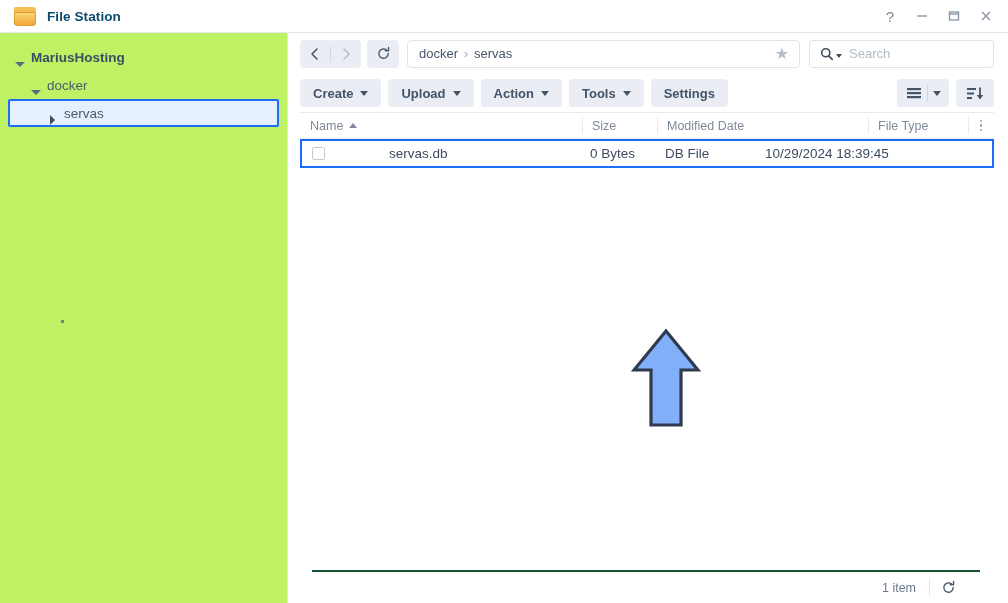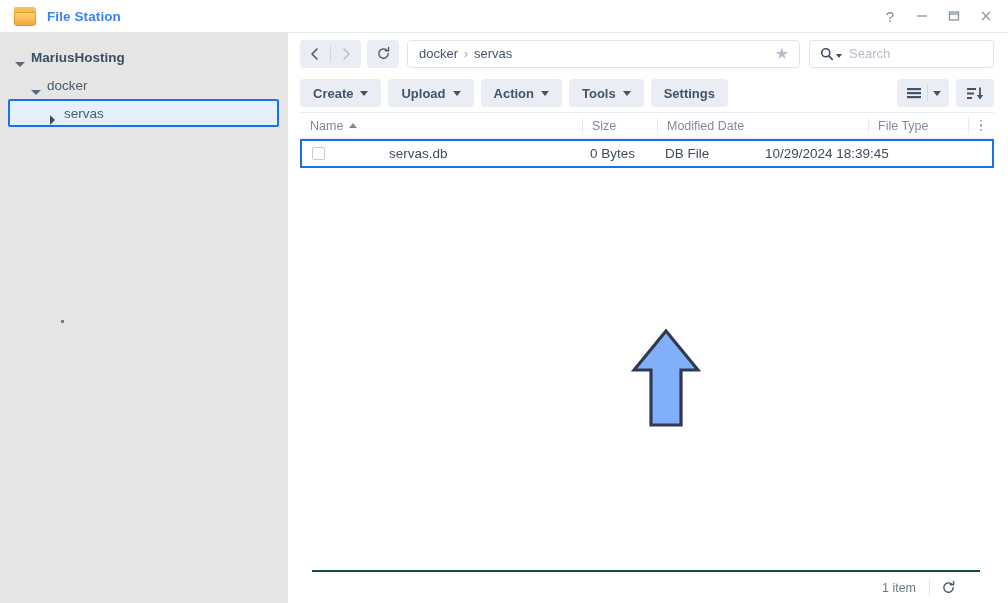--- a/index.html
+++ b/index.html
@@ -54,21 +54,21 @@
   .app-icon .folder-front {
     position: absolute; left: 0; top: 5px;
     width: 22px; height: 14px;
     background: linear-gradient(#fbd570, #f2a73c);
     border-radius: 1px 2px 3px 3px;
     border: 1px solid #e49b2e;
   }
   .app-title {
     font-size: 13.5px;
     font-weight: bold;
-    color: #3b82f6;
+    color: #0c4a6e;
     letter-spacing: 0.1px;
   }
   .win-controls {
     margin-left: auto;
     display: flex;
     align-items: center;
     gap: 0px;
   }
   .win-btn {
     width: 32px; height: 30px;
@@ -86,21 +86,21 @@
     flex: 1 1 auto;
     display: flex;
     min-height: 0;
     background: #ffffff;
   }
 
   
   .sidebar {
     width: 288px;
     flex: 0 0 288px;
-    background: #e5e5e5;
+    background: #bef264;
     border-right: 1px solid #e3e7ec;
     padding-top: 10px;
     position: relative;
     overflow: hidden;
   }
   .tree-row {
     height: 28px;
     display: flex;
     align-items: center;
     font-size: 13.5px;

